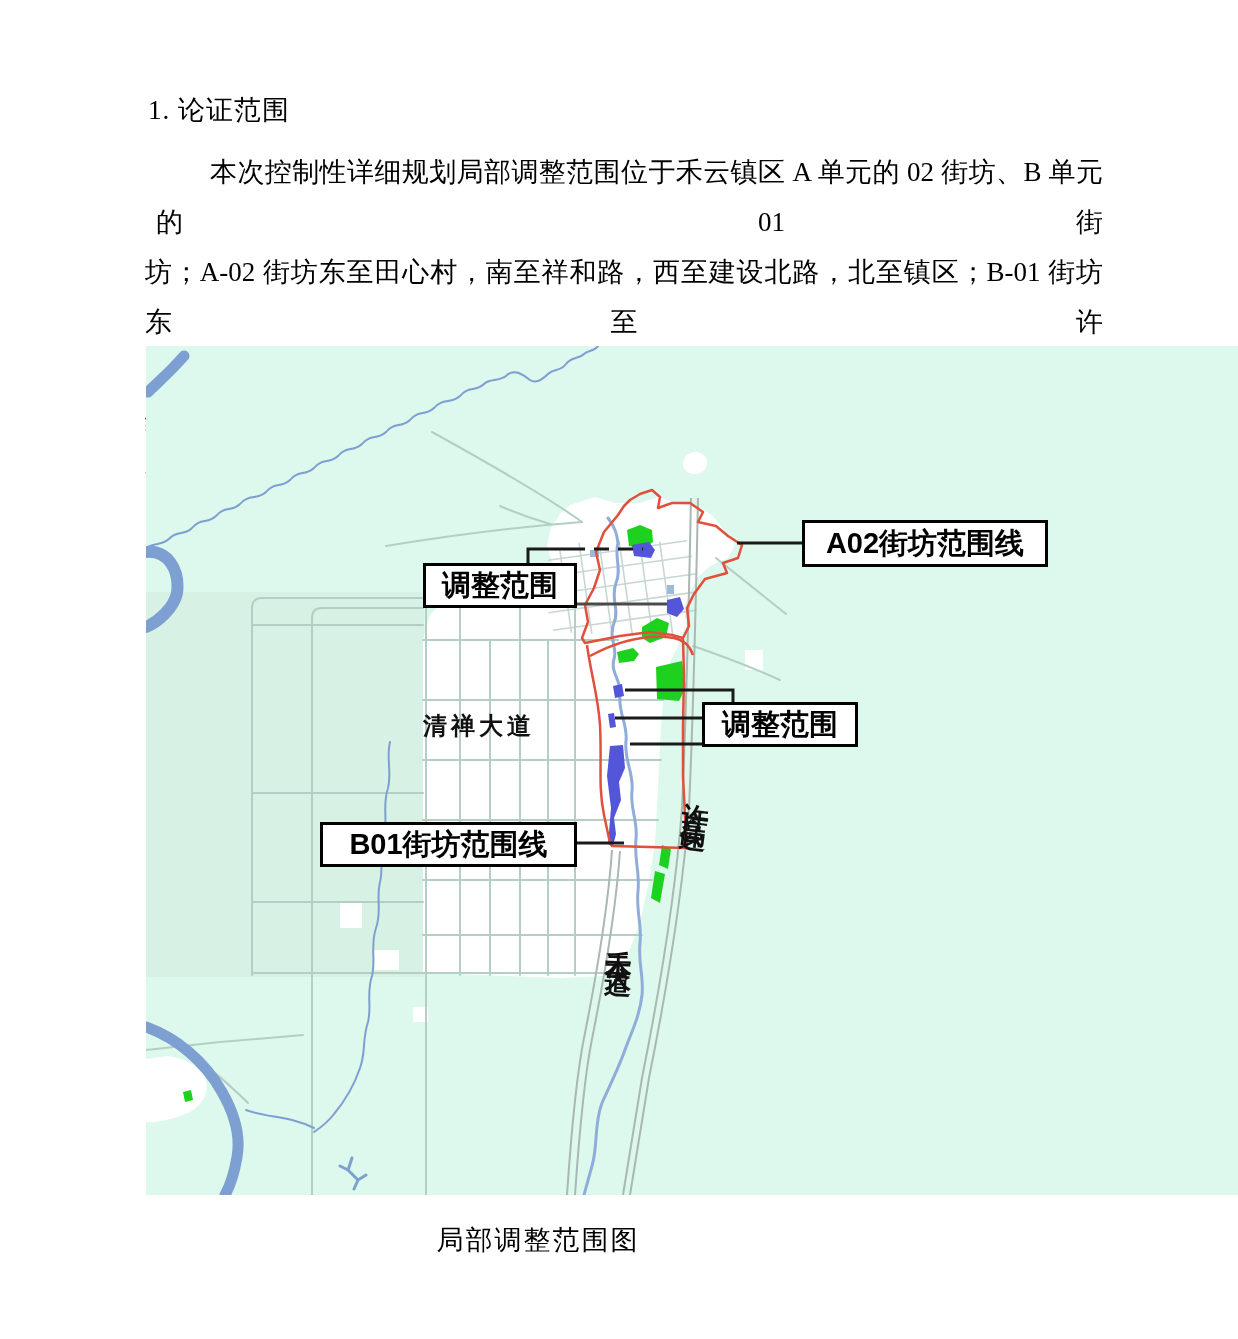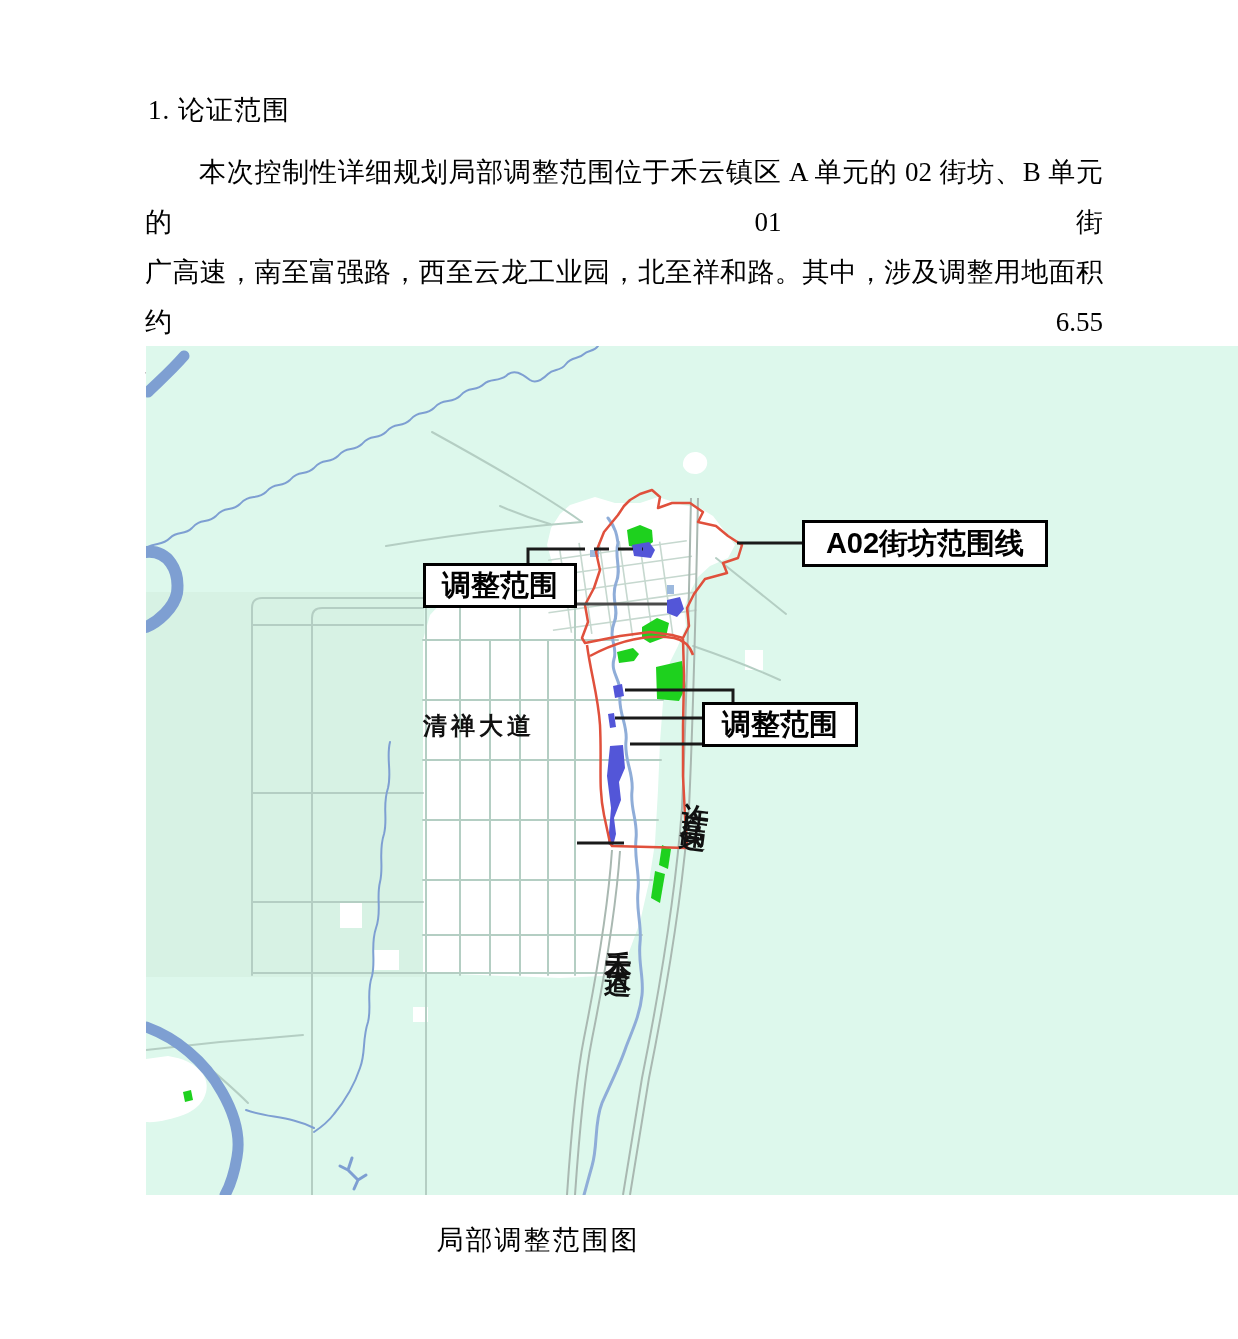--- a/index.html
+++ b/index.html
@@ -7,21 +7,21 @@
     --road:#b4cec3; --road-light:#c6d8cf; --urban:#ffffff; --green-patch:#1ed11e;
     --blue-patch:#5356d8; --boundary-red:#e0503c; --highway:#a9b8b1; --leader:#1a1a1a;
   }
   html,body{margin:0;padding:0;}
   body{width:1238px;height:1339px;background:#ffffff;position:relative;
        font-family:"Liberation Serif",serif;color:#000;overflow:hidden;}
   .heading{position:absolute;left:148px;top:92px;font-size:27px;font-weight:normal;
            letter-spacing:1px;}
   .para{position:absolute;left:145px;top:147px;width:958px;font-size:27px;}
   .para-line{line-height:50px;text-align:justify;text-align-last:justify;white-space:normal;}
-  .para-line.first{text-indent:54px;}
+  .para-line.first{text-indent:54px;margin-left:11px;}
   .para-line.last{text-align:left;text-align-last:left;}
   .map-figure{position:absolute;left:146px;top:346px;width:1120px;height:849px;
               background:var(--map-bg);}
   .map-figure svg{position:absolute;left:0;top:0;}
   .callout{position:absolute;background:#fff;border:3px solid #000;box-sizing:border-box;
            display:flex;align-items:center;justify-content:center;
            font-family:"Liberation Sans",sans-serif;font-weight:bold;font-size:29px;
            color:#000;white-space:nowrap;z-index:5;}
   .roadname{position:absolute;font-family:"Liberation Sans",sans-serif;font-weight:bold;
             color:#111;z-index:4;}
@@ -44,20 +44,21 @@
   .ld{stroke:var(--leader);stroke-width:3;fill:none;}
   .ld2{stroke:#4a4a4a;stroke-width:3;fill:none;}
 </style>
 </head>
 <body>
 
 <div class="heading">1. 论证范围</div>
 
 <div class="para">
   <div class="para-line first">本次控制性详细规划局部调整范围位于禾云镇区 A 单元的 02 街坊、B 单元的 01 街</div>
+  <div class="para-line">坊；A-02 街坊东至田心村，南至祥和路，西至建设北路，北至镇区；B-01 街坊东至许</div>
   <div class="para-line">广高速，南至富强路，西至云龙工业园，北至祥和路。其中，涉及调整用地面积约 6.55</div>
   <div class="para-line last">公顷（98.25 亩）。</div>
 </div>
 
 <div class="map-figure">
   <svg width="951" height="849" viewBox="0 0 951 849">
     <rect class="bg" x="0" y="0" width="951" height="849"></rect>
     <rect class="tint" x="0" y="246" width="278" height="385"></rect>
 
     <g>
@@ -164,19 +165,20 @@
       <path class="ld" d="M479,344 H587 V356"></path>
       <path class="ld" d="M469,372 H556"></path>
       <path class="ld" d="M484,398 H556"></path>
       <path class="ld" d="M431,497 H478"></path>
     </g>
   </svg>
 
   <div class="callout" style="left:656px;top:174px;width:246px;height:47px;">A02街坊范围线</div>
   <div class="callout" style="left:277px;top:217px;width:154px;height:45px;">调整范围</div>
   <div class="callout" style="left:556px;top:356px;width:156px;height:45px;">调整范围</div>
+  <div class="callout" style="left:174px;top:476px;width:257px;height:45px;">B01街坊范围线</div>
 
   <div class="roadname h" style="left:277px;top:364px;">清禅大道</div>
   <div class="roadname v" style="left:534px;top:436px;transform:rotate(7deg);">许广高速</div>
   <div class="roadname v" style="left:455px;top:582px;transform:rotate(2deg);">禾云大道</div>
 </div>
 
 <div class="caption">局部调整范围图</div>
 
 </body></html>

